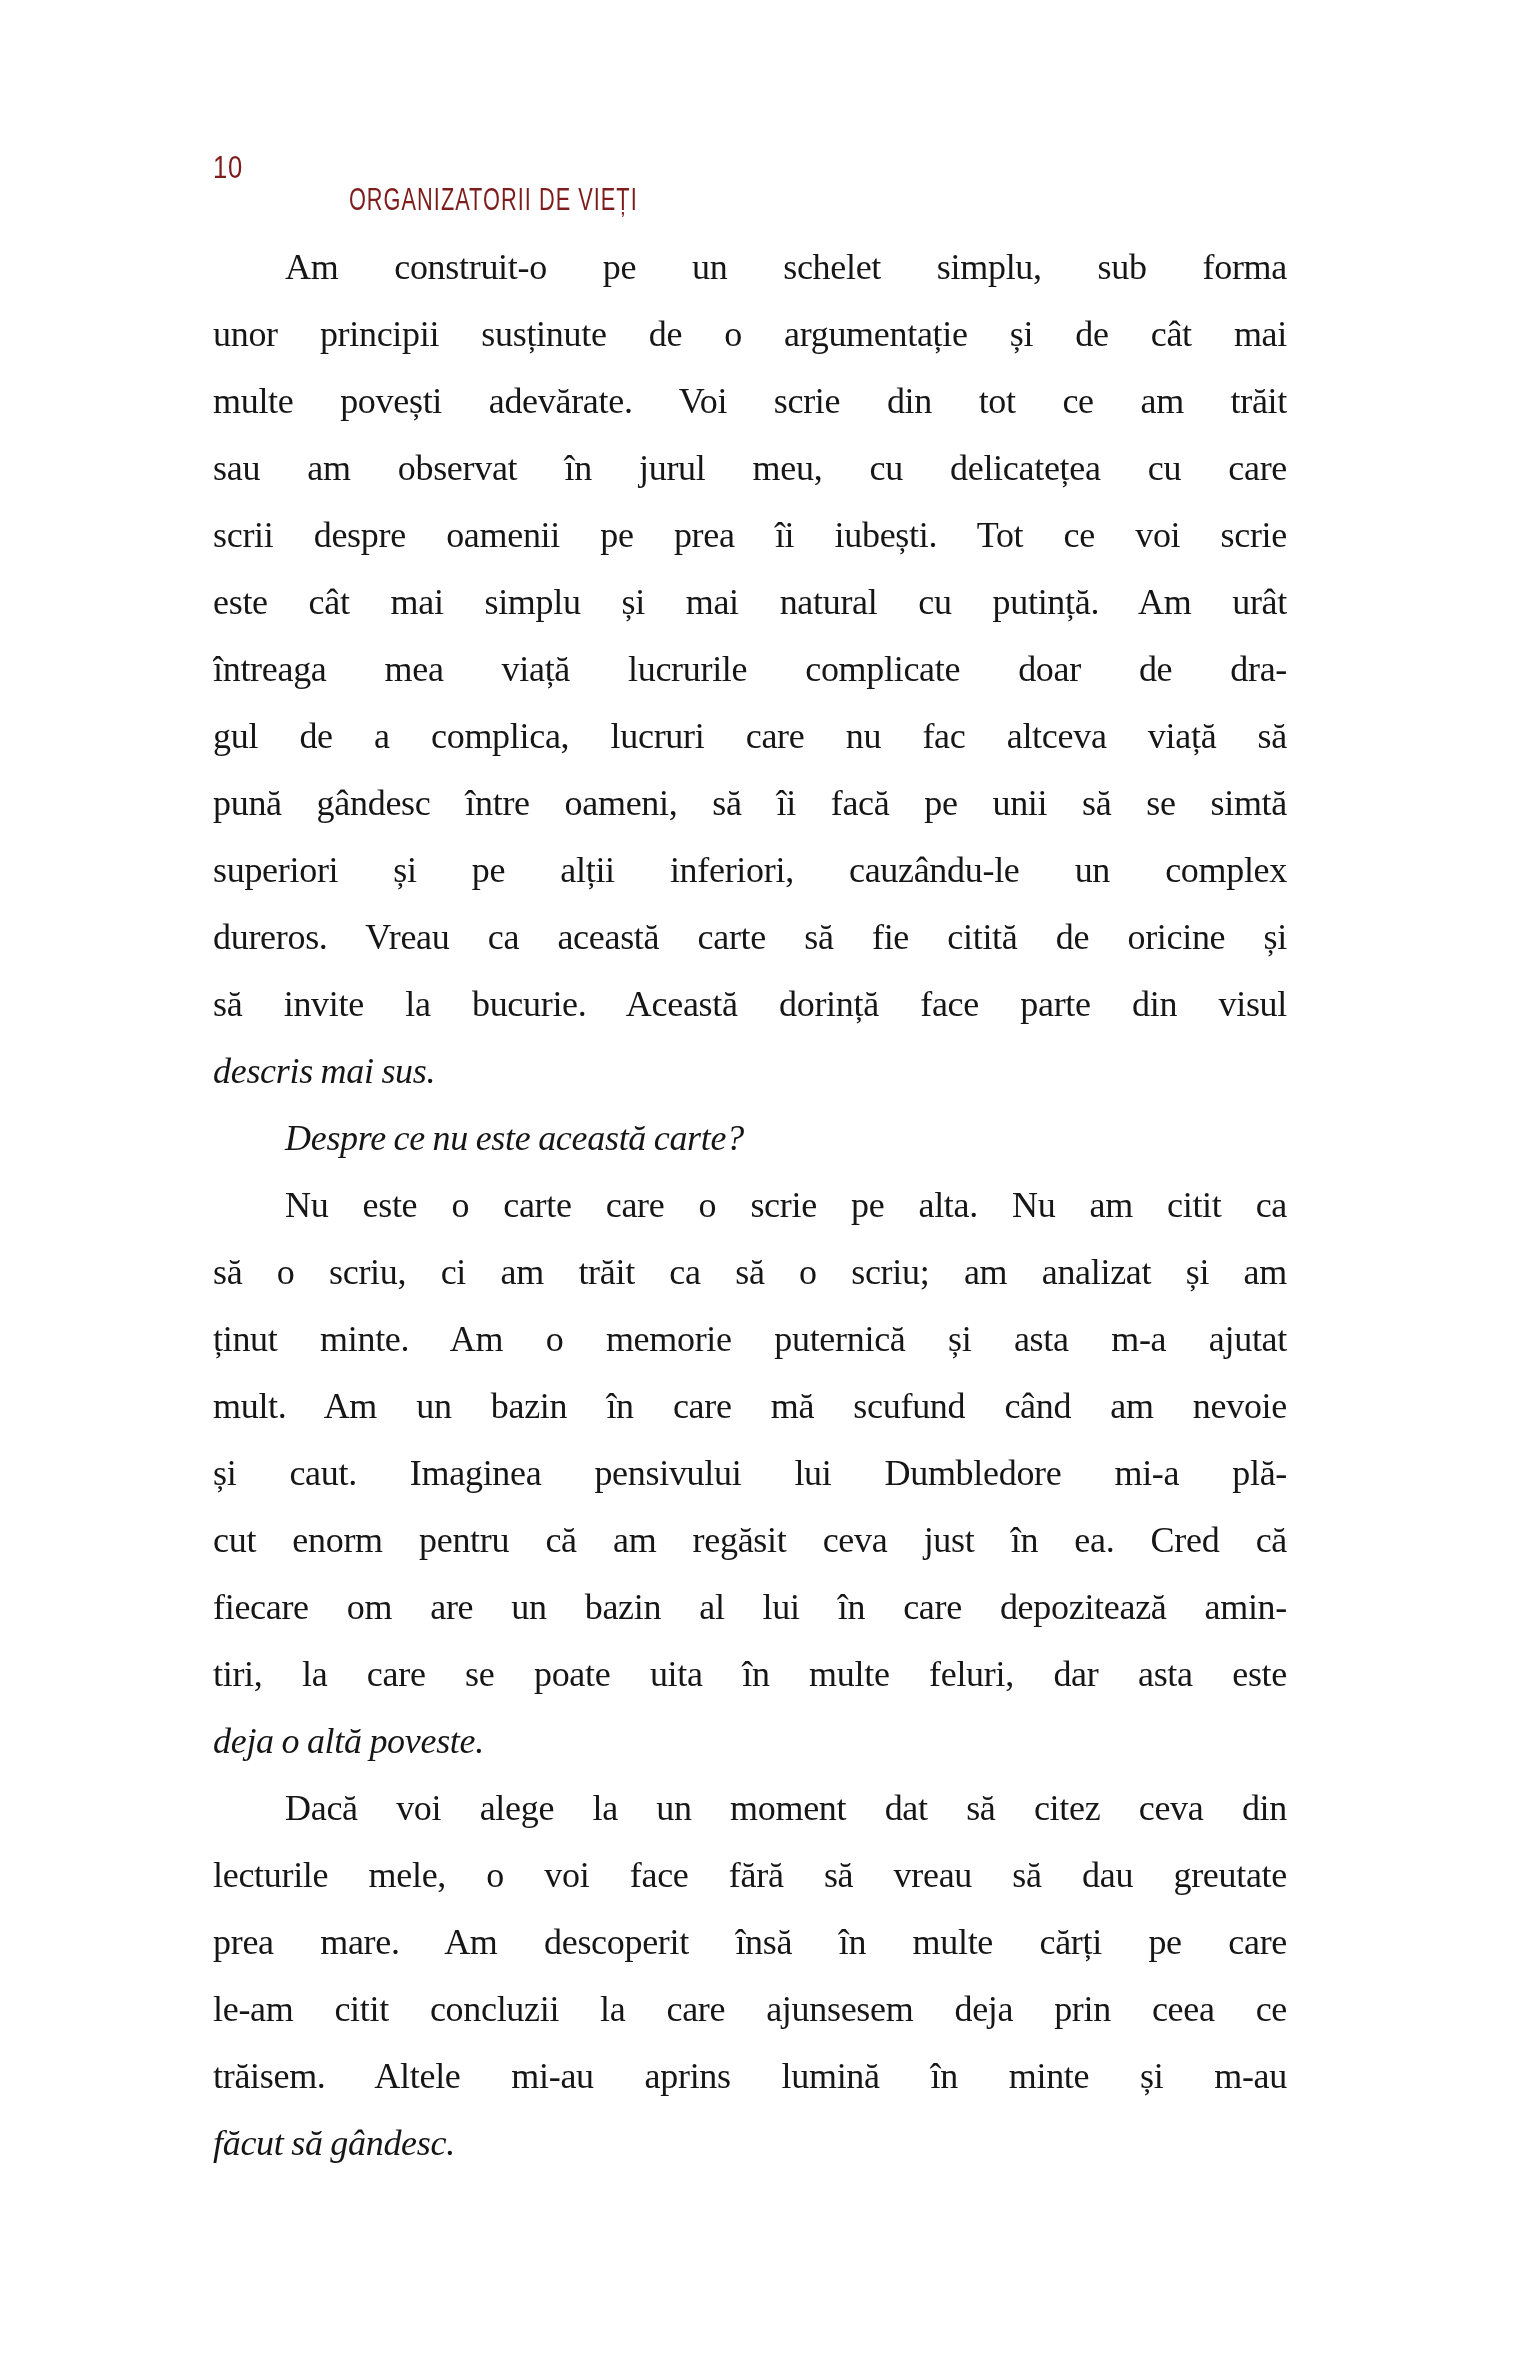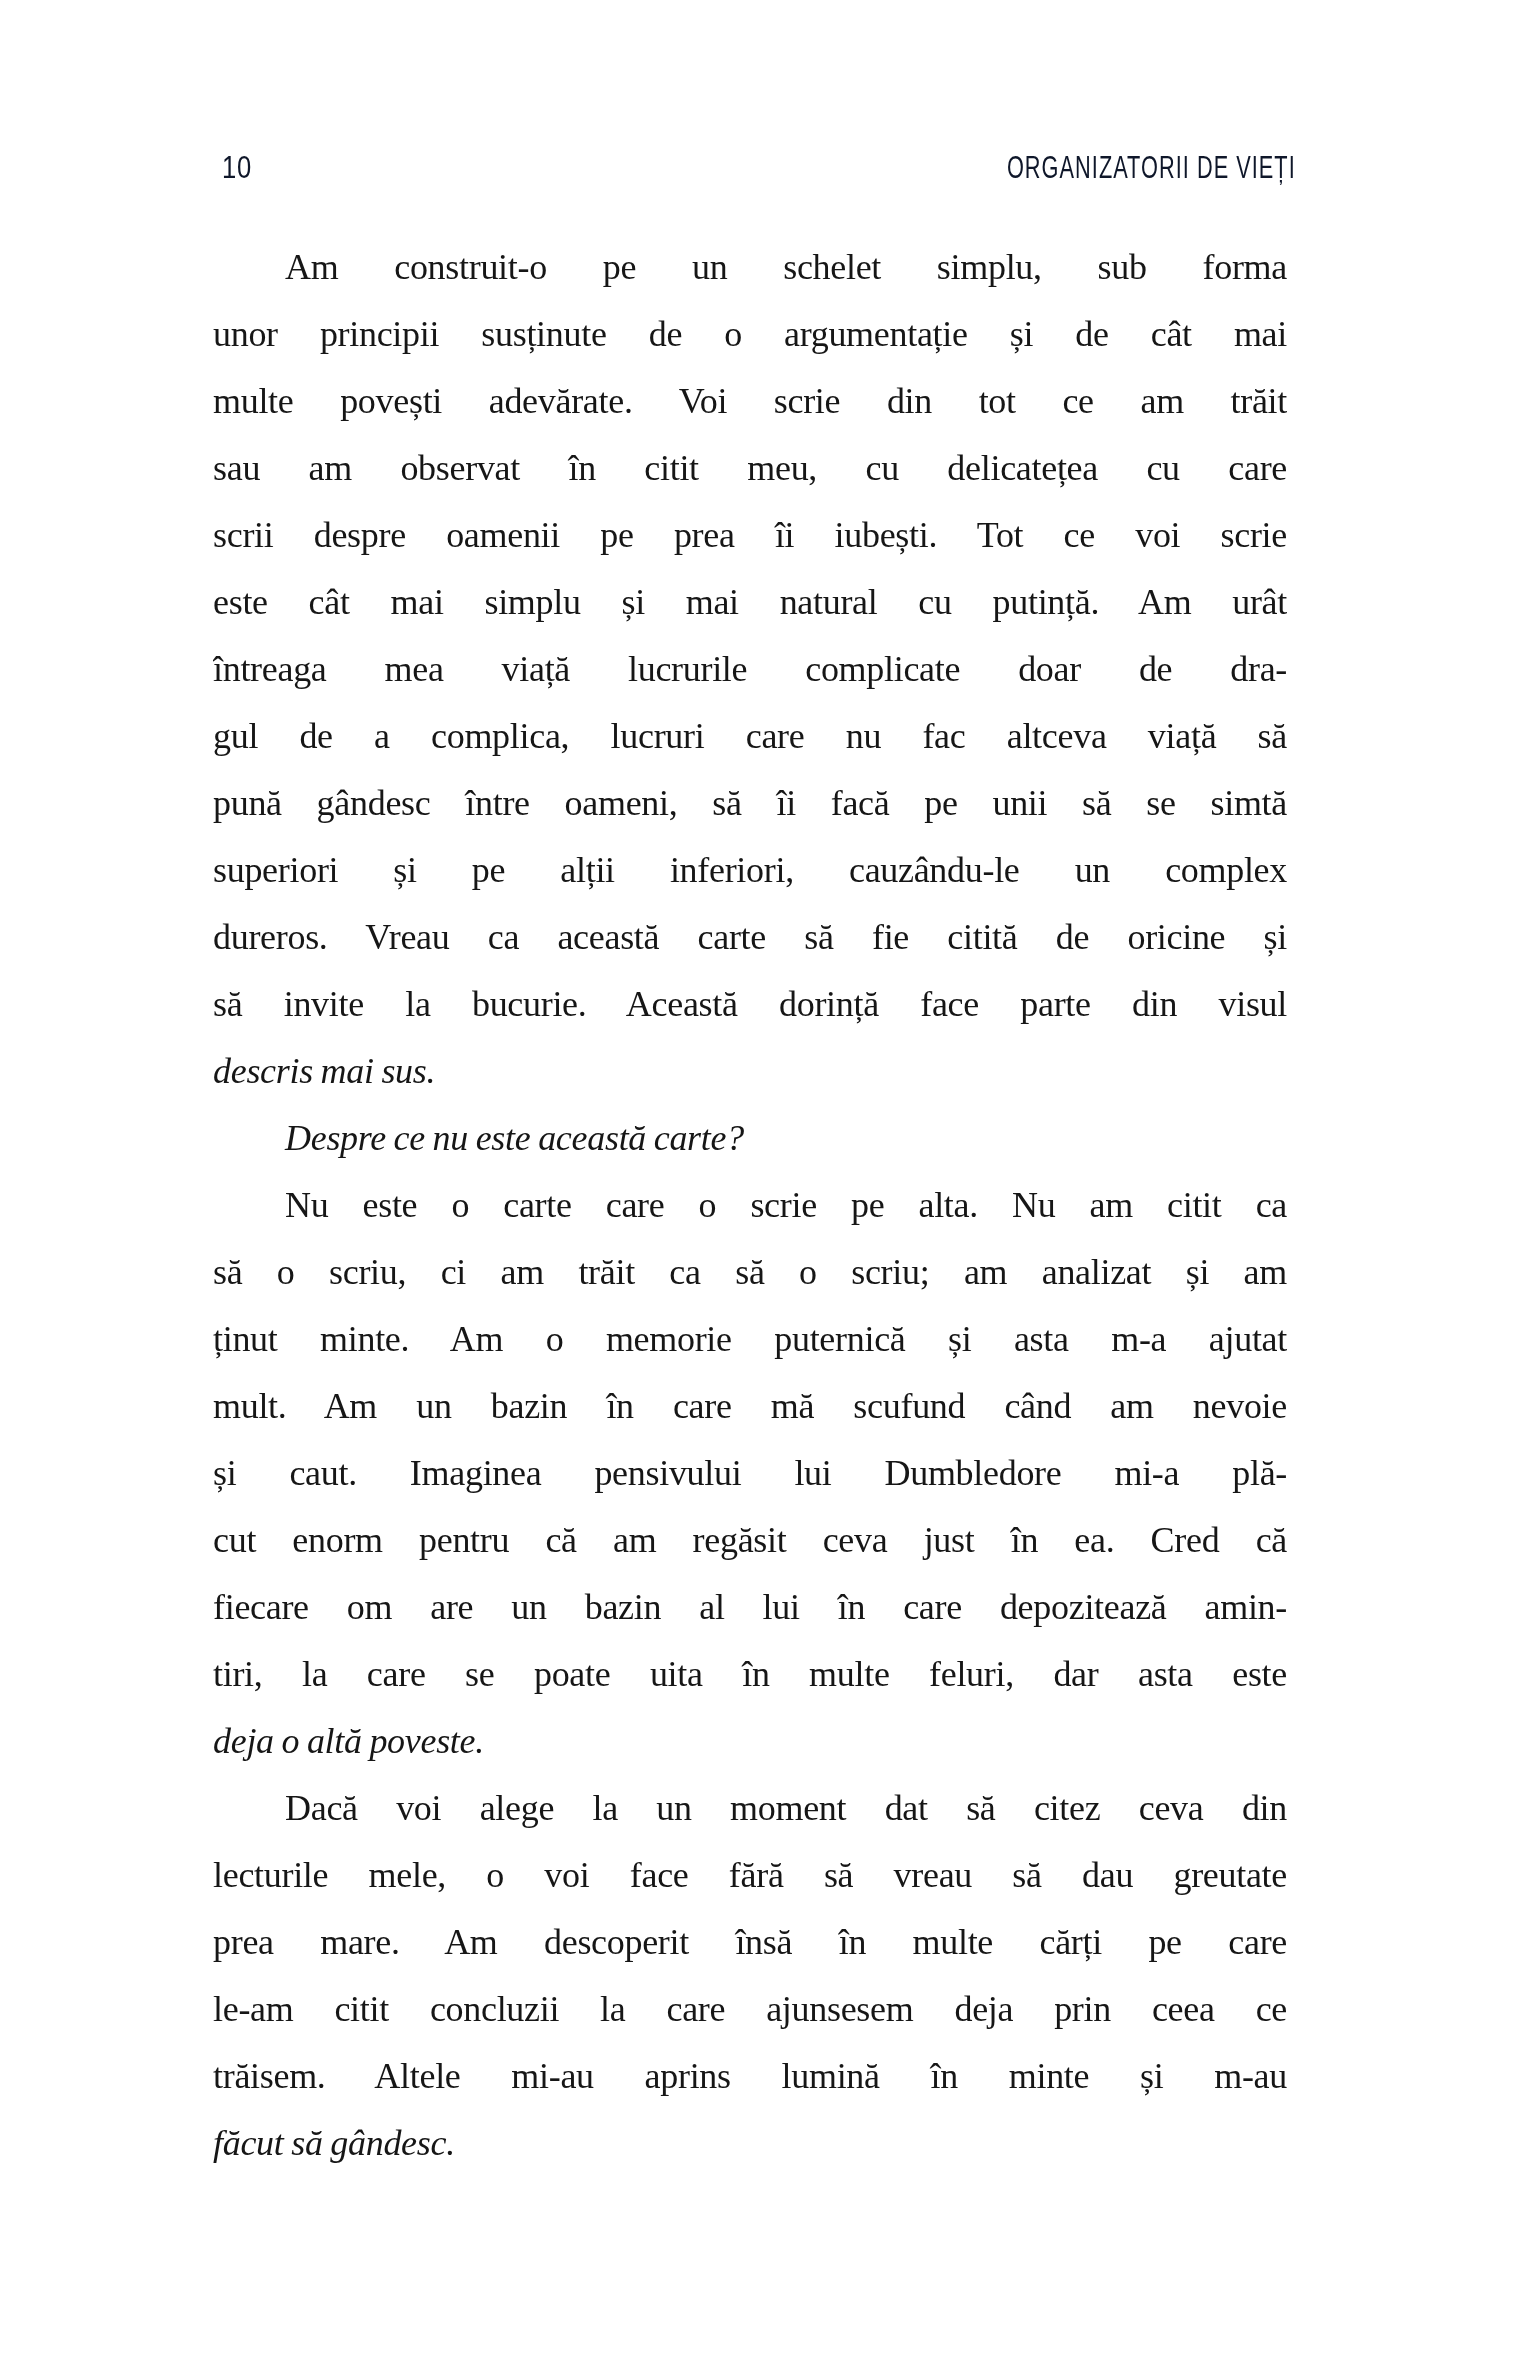--- a/index.html
+++ b/index.html
@@ -12,32 +12,33 @@
   }
   .page {
     position: absolute;
     left: 0; top: 0;
     width: 1535px;
     height: 2362px;
     background: #ffffff;
   }
   .header {
     position: absolute;
-    left: 222px;
+    left: 213px;
     top: 151px;
     width: 1074px;
     height: 30px;
     display: flex;
     justify-content: space-between;
     align-items: flex-start;
     font-family: "Liberation Sans", sans-serif;
     font-size: 32px;
     line-height: 32px;
     font-weight: 400;
-    color: #0f172a;
+    color: #7f1d1d;
+    flex-direction: column;
   }
   .pagenum {
     display: inline-block;
     transform: scaleX(0.80);
     transform-origin: left center;
     letter-spacing: 1px;
   }
   .runtitle {
     display: inline-block;
     transform: scaleX(0.68);
@@ -83,21 +84,21 @@
 
 <div class="page">
   <div class="header">
     <span class="pagenum">10</span>
     <span class="runtitle">ORGANIZATORII DE VIEȚI</span>
   </div>
   <div class="textblock">
       <div class="line just indent">Am construit-o pe un schelet simplu, sub forma</div>
       <div class="line just">unor principii susținute de o argumentație și de cât mai</div>
       <div class="line just">multe povești adevărate. Voi scrie din tot ce am trăit</div>
-      <div class="line just">sau am observat în citit meu, cu delicatețea cu care</div>
+      <div class="line just">sau am observat în jurul meu, cu delicatețea cu care</div>
       <div class="line just">scrii despre oamenii pe prea îi iubești. Tot ce voi scrie</div>
       <div class="line just">este cât mai simplu și mai natural cu putință. Am urât</div>
       <div class="line just">întreaga mea viață lucrurile complicate doar de dra-</div>
       <div class="line just">gul de a complica, lucruri care nu fac altceva viață să</div>
       <div class="line just">pună gândesc între oameni, să îi facă pe unii să se simtă</div>
       <div class="line just">superiori și pe alții inferiori, cauzându-le un complex</div>
       <div class="line just">dureros. Vreau ca această carte să fie citită de oricine și</div>
       <div class="line just">să invite la bucurie. Această dorință face parte din visul</div>
       <div class="line last">descris mai sus.</div>
       <div class="line last indent italic">Despre ce nu este această carte?</div>

